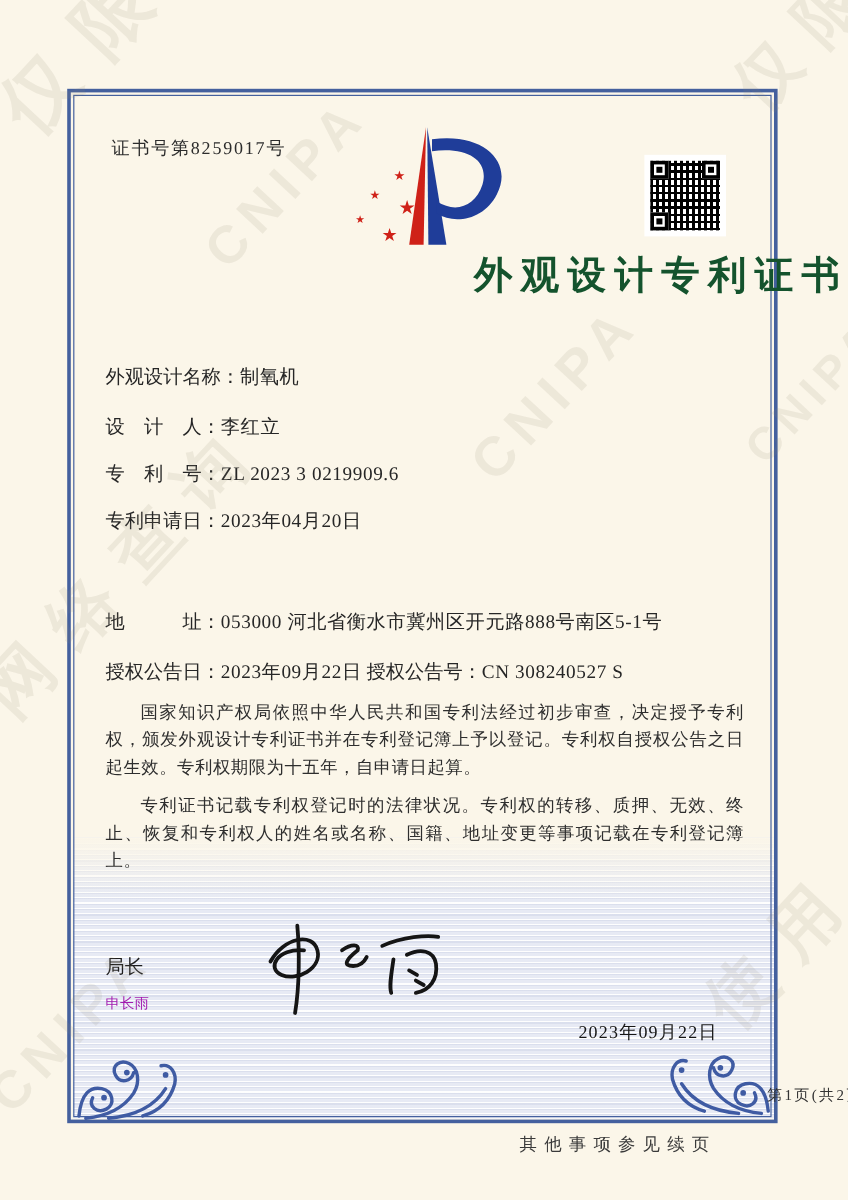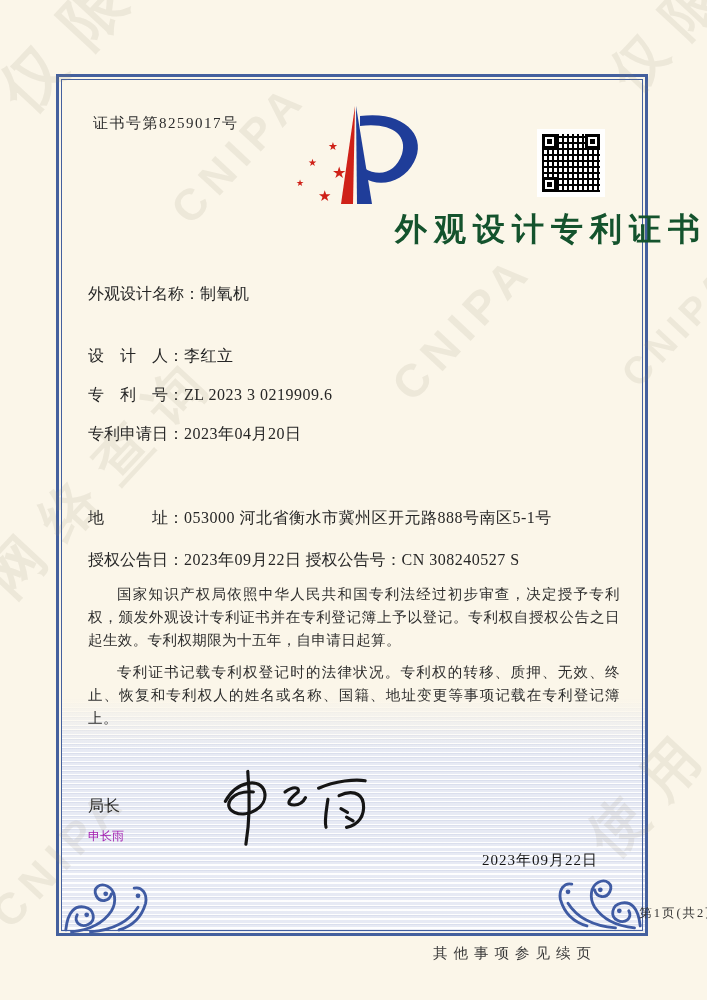--- a/index.html
+++ b/index.html
@@ -32,21 +32,21 @@
   .qr-finder::after{content:"";position:absolute;left:2px;top:2px;width:5px;height:5px;background:#000;}
   .qr-f1{left:0;top:0}.qr-f2{right:0;top:0}.qr-f3{left:0;bottom:0}
   .title{position:absolute;left:0;top:208px;width:707px;text-align:right;
     font-size:32px;font-weight:bold;letter-spacing:7px;color:#14532d;}
   
   .row{position:absolute;left:88px;font-size:16px;white-space:nowrap;color:#262626;}
   .flabel{display:inline-block;width:80px;text-align:justify;text-align-last:justify;vertical-align:bottom;}
   .flabel.wide{width:96px;}
   .colon{display:inline-block;}
   .fvalue{letter-spacing:.5px;}
-  .r1{top:284px}.r2{top:346px}.r3{top:385px}.r4{top:424px}
+  .r1{top:304px}.r2{top:346px}.r3{top:385px}.r4{top:424px}
   .r5{top:464px}.r6{top:508px}.r7{top:550px}
   .grant-no-group{}
   
   .body-text{position:absolute;left:88px;top:583px;width:532px;}
   .body-text p{margin:0 0 9px 0;font-size:14.5px;line-height:23px;
     text-indent:2em;text-align:justify;color:#2e2e2e;letter-spacing:.4px;}
   
   .sig-title{position:absolute;left:88px;top:796px;font-size:16px;
     font-family:"Liberation Sans","DejaVu Sans",sans-serif;color:#1d1d1d;}
   .sig-name{position:absolute;left:88px;top:828px;font-size:12px;

